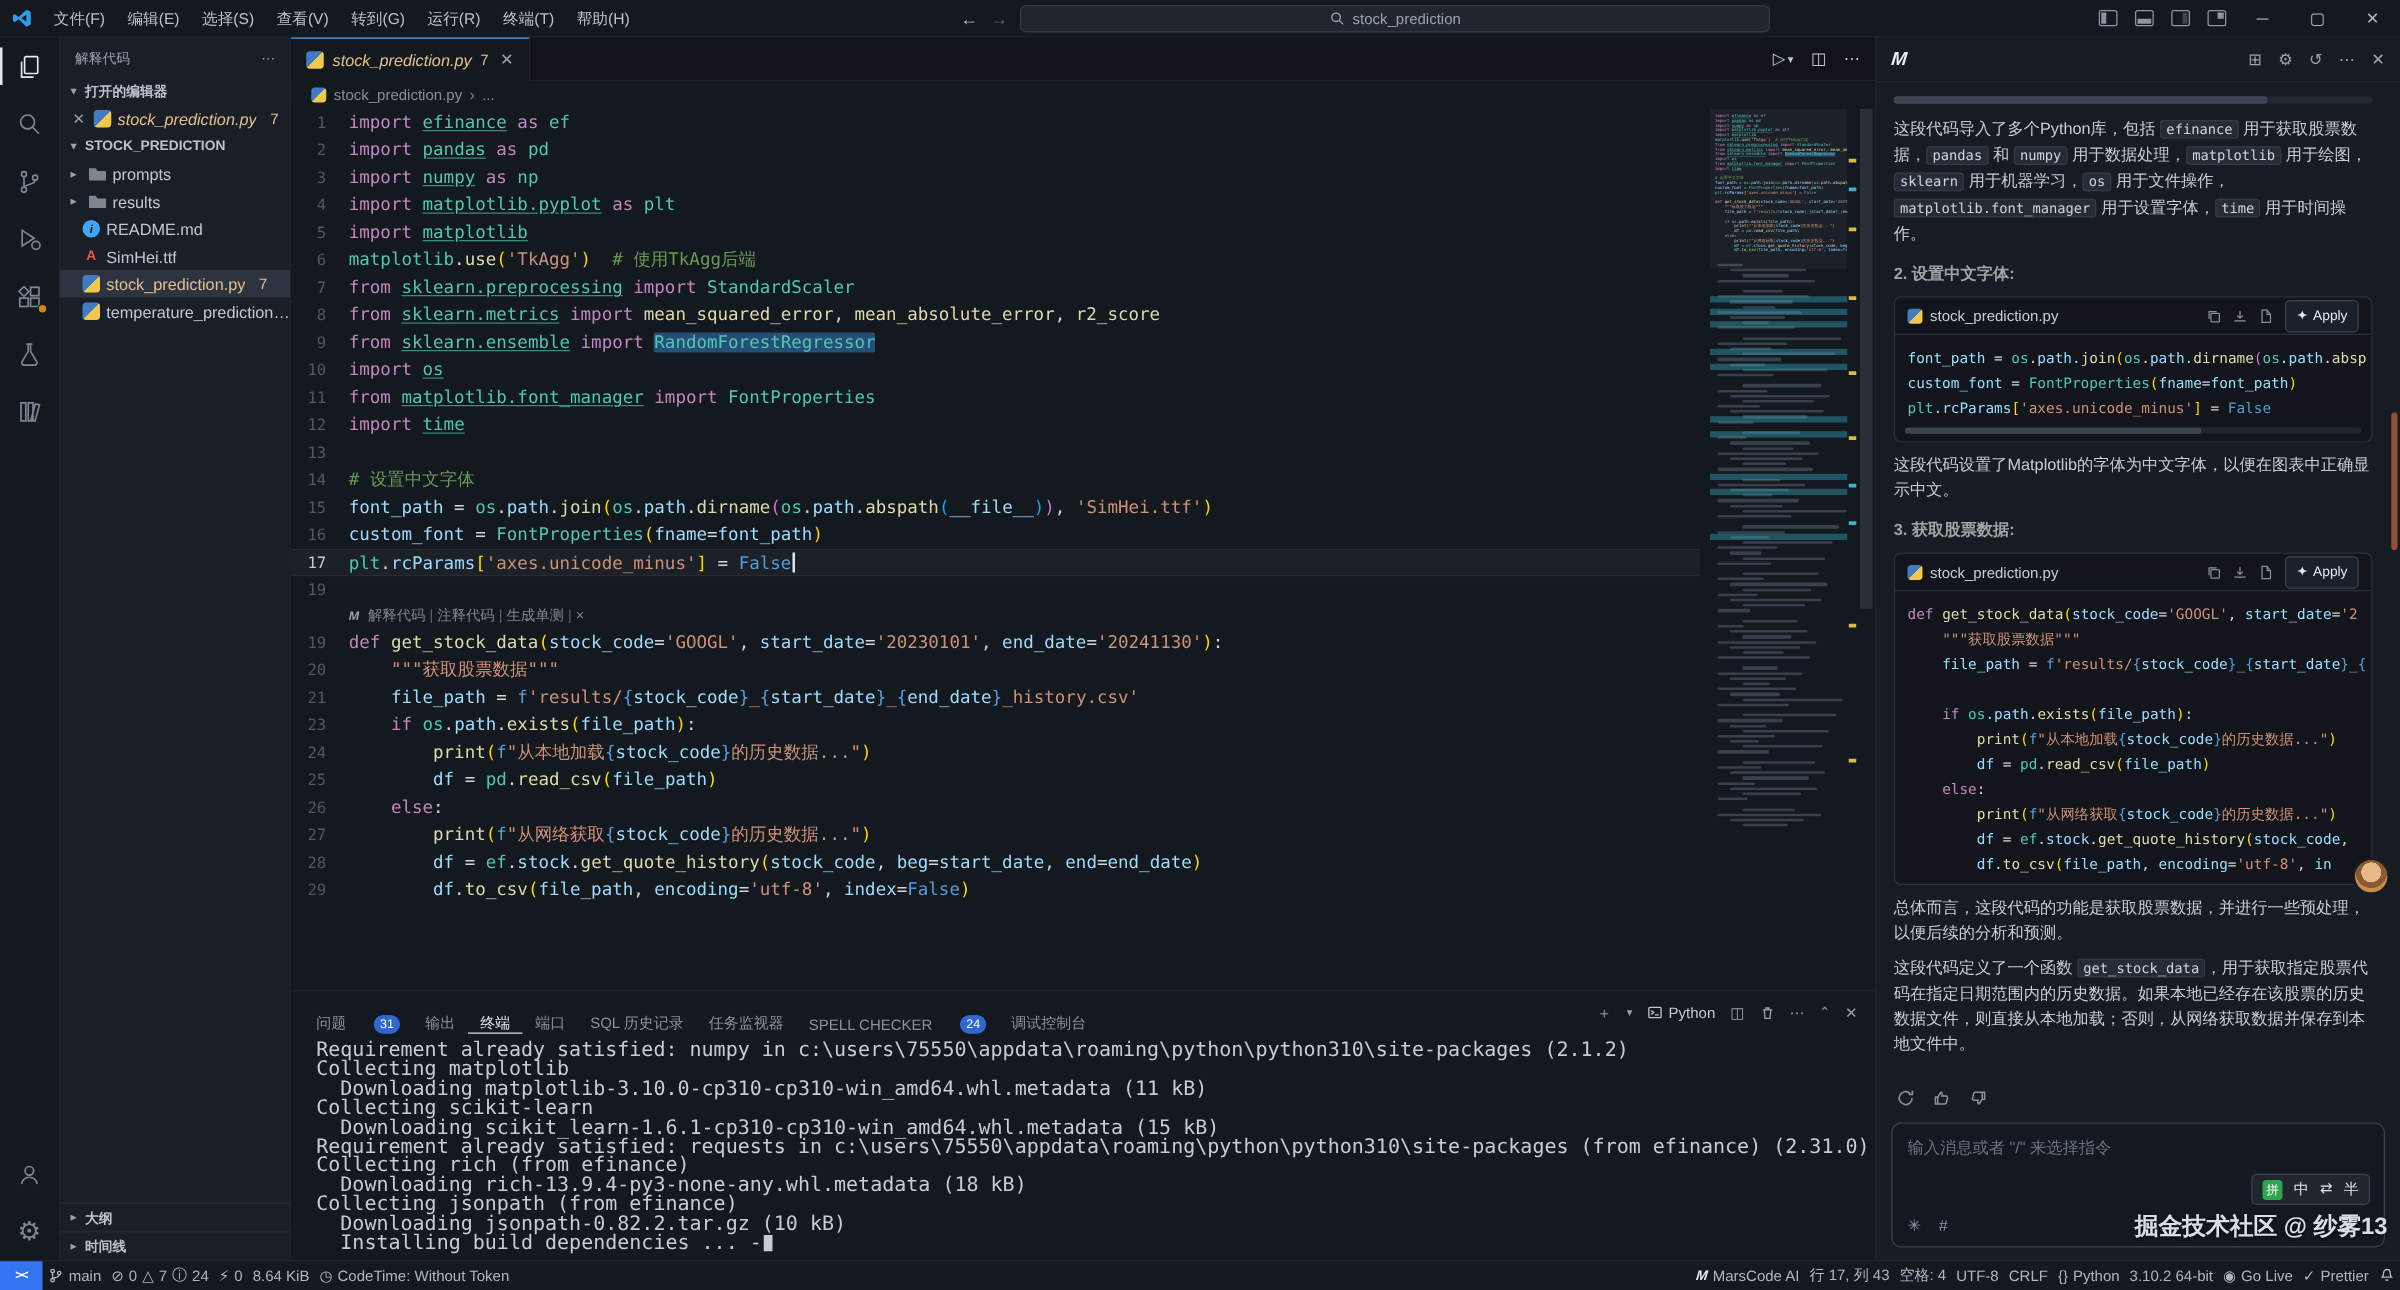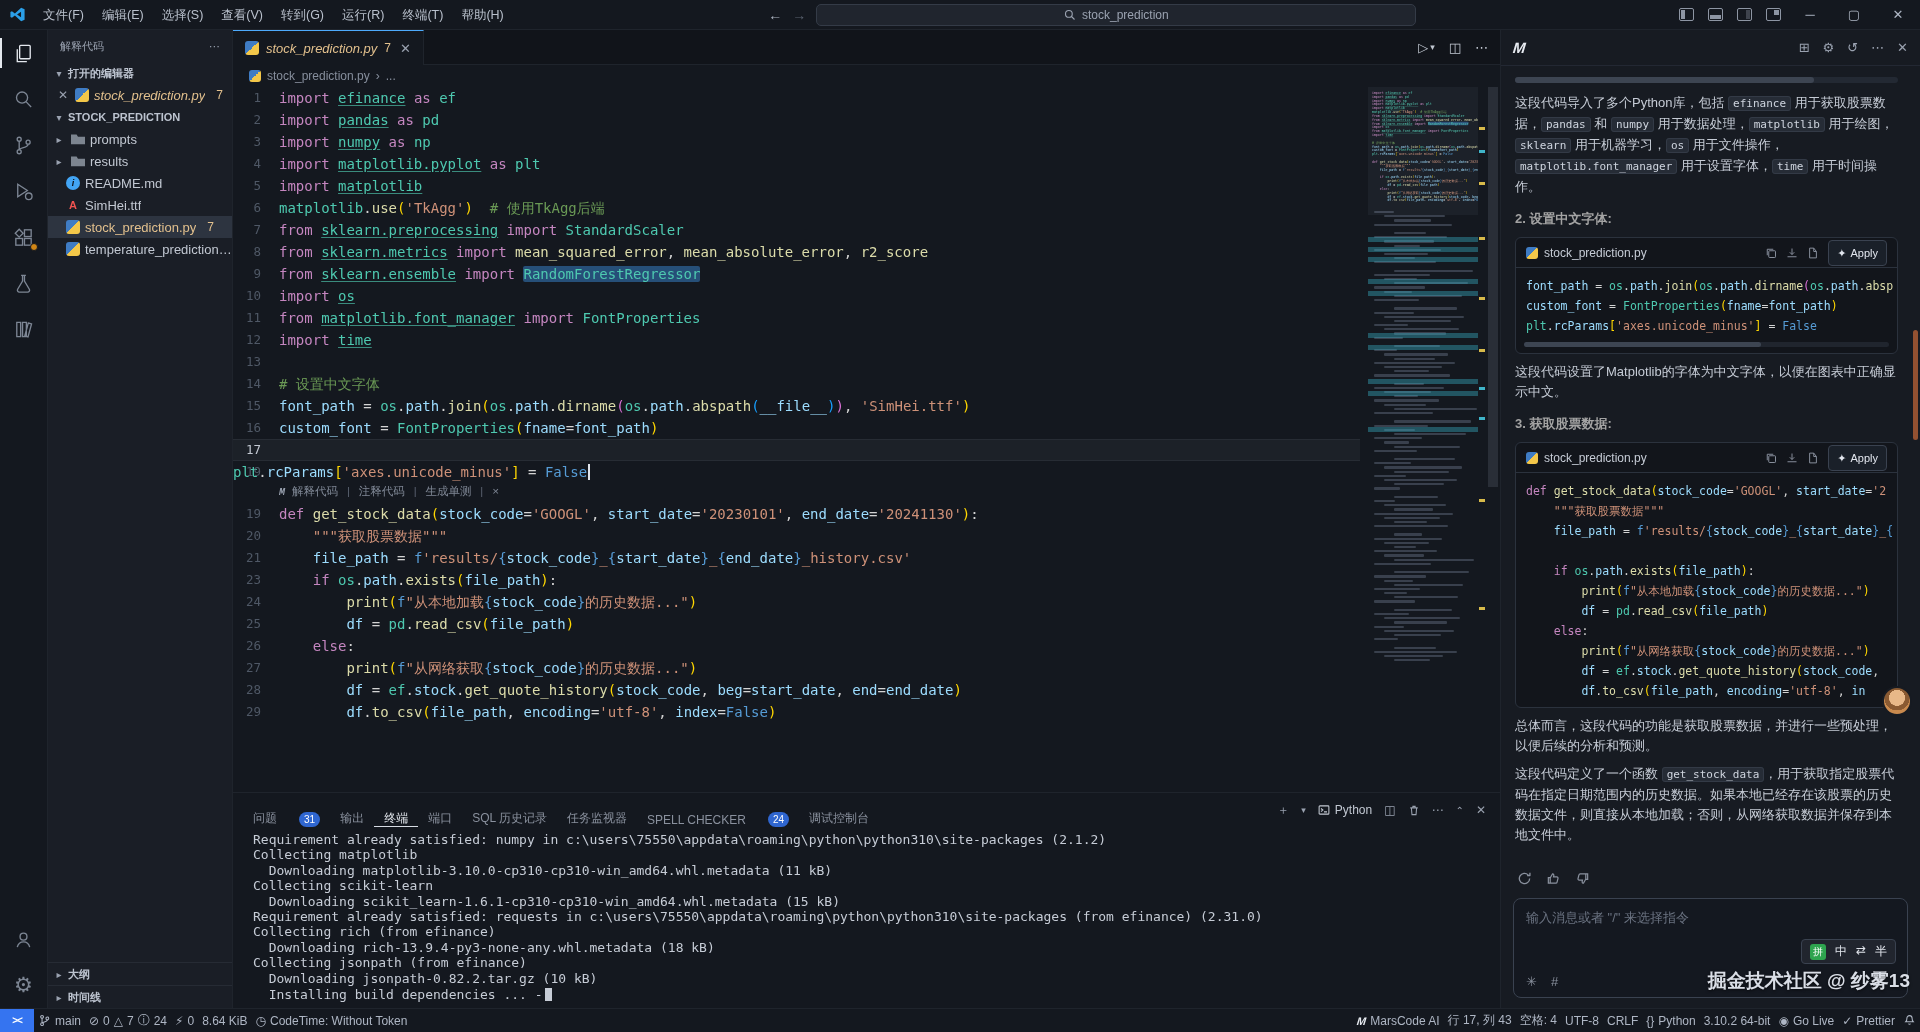--- a/index.html
+++ b/index.html
@@ -69,25 +69,25 @@
   .tab-close { color:#9aa2b0; font-size:13px; margin-left:2px; }
   .tab-actions { margin-left:auto; display:flex; align-items:center; gap:14px; padding-right:12px; color:#c2c8d2; font-size:13px; }
   .runbtn { display:flex; align-items:center; gap:2px; }
   .breadcrumb { height:22px; display:flex; align-items:center; gap:6px; padding-left:16px; font-size:12px; color:#868e9c; flex:none; }
 
   
   .codearea { height:705px; position:relative; overflow:hidden; flex:none; background:#14181f; }
   .codelines { position:absolute; left:0; top:0; right:140px; }
   .crow { display:flex; height:22px; line-height:22px; font-family:"DejaVu Sans Mono",monospace; font-size:14px; white-space:pre; }
   .ln { width:46px; text-align:right; padding-right:18px; color:#4f5866; flex:none; font-size:12.5px; }
-  .crow.cur { background:rgba(140,150,170,.07); box-shadow:inset 0 1px 0 rgba(140,150,170,.1), inset 0 -1px 0 rgba(140,150,170,.1);flex-direction:column; }
+  .crow.cur { background:rgba(140,150,170,.07); box-shadow:inset 0 1px 0 rgba(140,150,170,.1), inset 0 -1px 0 rgba(140,150,170,.1); }
   .crow.cur .ln { color:#c2c8d2; }
   .ctext { flex:1; }
   .cursor { display:inline-block; width:1.5px; height:16px; background:#dfe3ea; margin-left:1px; transform:translateY(3px); }
-  .lensrow { height:20px; line-height:20px; font-size:11.5px; font-family:Liberation Mono, monospace;align-items:flex-end; }
+  .lensrow { height:20px; line-height:20px; font-size:11.5px; font-family:Liberation Sans, sans-serif; }
   .lensrow .ctext { color:#7f8795; }
   .lenslogo { font-style:italic; font-weight:bold; font-size:10px; margin-right:7px; color:#9aa2b0; }
   .lenslink { cursor:pointer; }
   .lenssep { color:#5a6270; }
 
   
   .k { color:#c586c0; } .kb { color:#569cd6; } .m { color:#4ec9b0; } .cls { color:#4ec9b0; }
   .mu { color:#4ec9b0; text-decoration:underline; text-decoration-color:rgba(78,201,176,.65); text-underline-offset:2px; }
   .fn { color:#dcdcaa; } .v { color:#9cdcfe; } .s { color:#ce9178; } .cm { color:#6a9955; }
   .p { color:#d4d4d4; } .b { color:#ffd700; } .b2 { color:#da70d6; } .b3 { color:#179fff; }
@@ -107,21 +107,21 @@
   .vthumb { position:absolute; left:2px; right:2px; top:0; height:400px; background:rgba(120,128,140,.22); }
 
   
   .panel { height:216px; border-top:1px solid #1f242c; flex:none; display:flex; flex-direction:column; background:#14181f; }
   .paneltabs { height:34px; display:flex; align-items:center; padding-left:10px; flex:none; }
   .ptab { padding:0 10px; height:34px; display:flex; align-items:flex-end; gap:22px; font-size:12px; color:#8a919e; cursor:pointer; }
   .ptab.active { color:#e2e6ec; box-shadow:inset 0 -1px 0 #d7dce4; }
   .pbadge { background:#2f66d0; color:#fff; font-size:10px; border-radius:9px; padding:0 5px; height:15px; line-height:15px; }
   .panel-actions { margin-left:auto; display:flex; align-items:center; gap:12px; padding-right:14px; color:#9aa2b0; font-size:12px; }
   .pa-term { display:flex; align-items:center; gap:5px; color:#c2c8d2; }
-  .terminal { flex:1; padding:5px 0 0 20px; font-family:"DejaVu Sans Mono",monospace; font-size:13px; line-height:15.4px; color:#c6ccd6; overflow:hidden; white-space:pre; }
+  .terminal { flex:1; padding:5px 0 0 20px; font-family:"DejaVu Sans Mono",monospace; font-size:16px; line-height:15.4px; color:#c6ccd6; overflow:hidden; white-space:pre; }
   .tcursor { display:inline-block; width:7px; height:13px; background:#c6ccd6; transform:translateY(2px); margin-left:2px; }
 
   
   .aipanel { width:420px; flex:none; background:#171b22; border-left:1px solid #1f242c; position:relative; }
   .ai-head { height:36px; display:flex; align-items:center; padding:0 12px; border-bottom:1px solid #232833; }
   .ai-logo { font-weight:800; font-style:italic; font-size:15px; color:#e8ecf2; transform:skewX(-6deg); }
   .ai-headicons { margin-left:auto; display:flex; gap:13px; color:#9aa2b0; font-size:13px; align-items:center; }
   .ai-content { position:absolute; top:37px; bottom:150px; left:0; right:8px; padding:8px 14px 0 14px; overflow:hidden; font-size:13px; line-height:20px; color:#c6ccd6; }
   .hscroll { height:6px; background:#232933; border-radius:3px; position:relative; margin:2px 0 10px 0; }
   .hthumb { position:absolute; left:0; top:0; width:78%; height:100%; background:#3d4552; border-radius:3px; }

